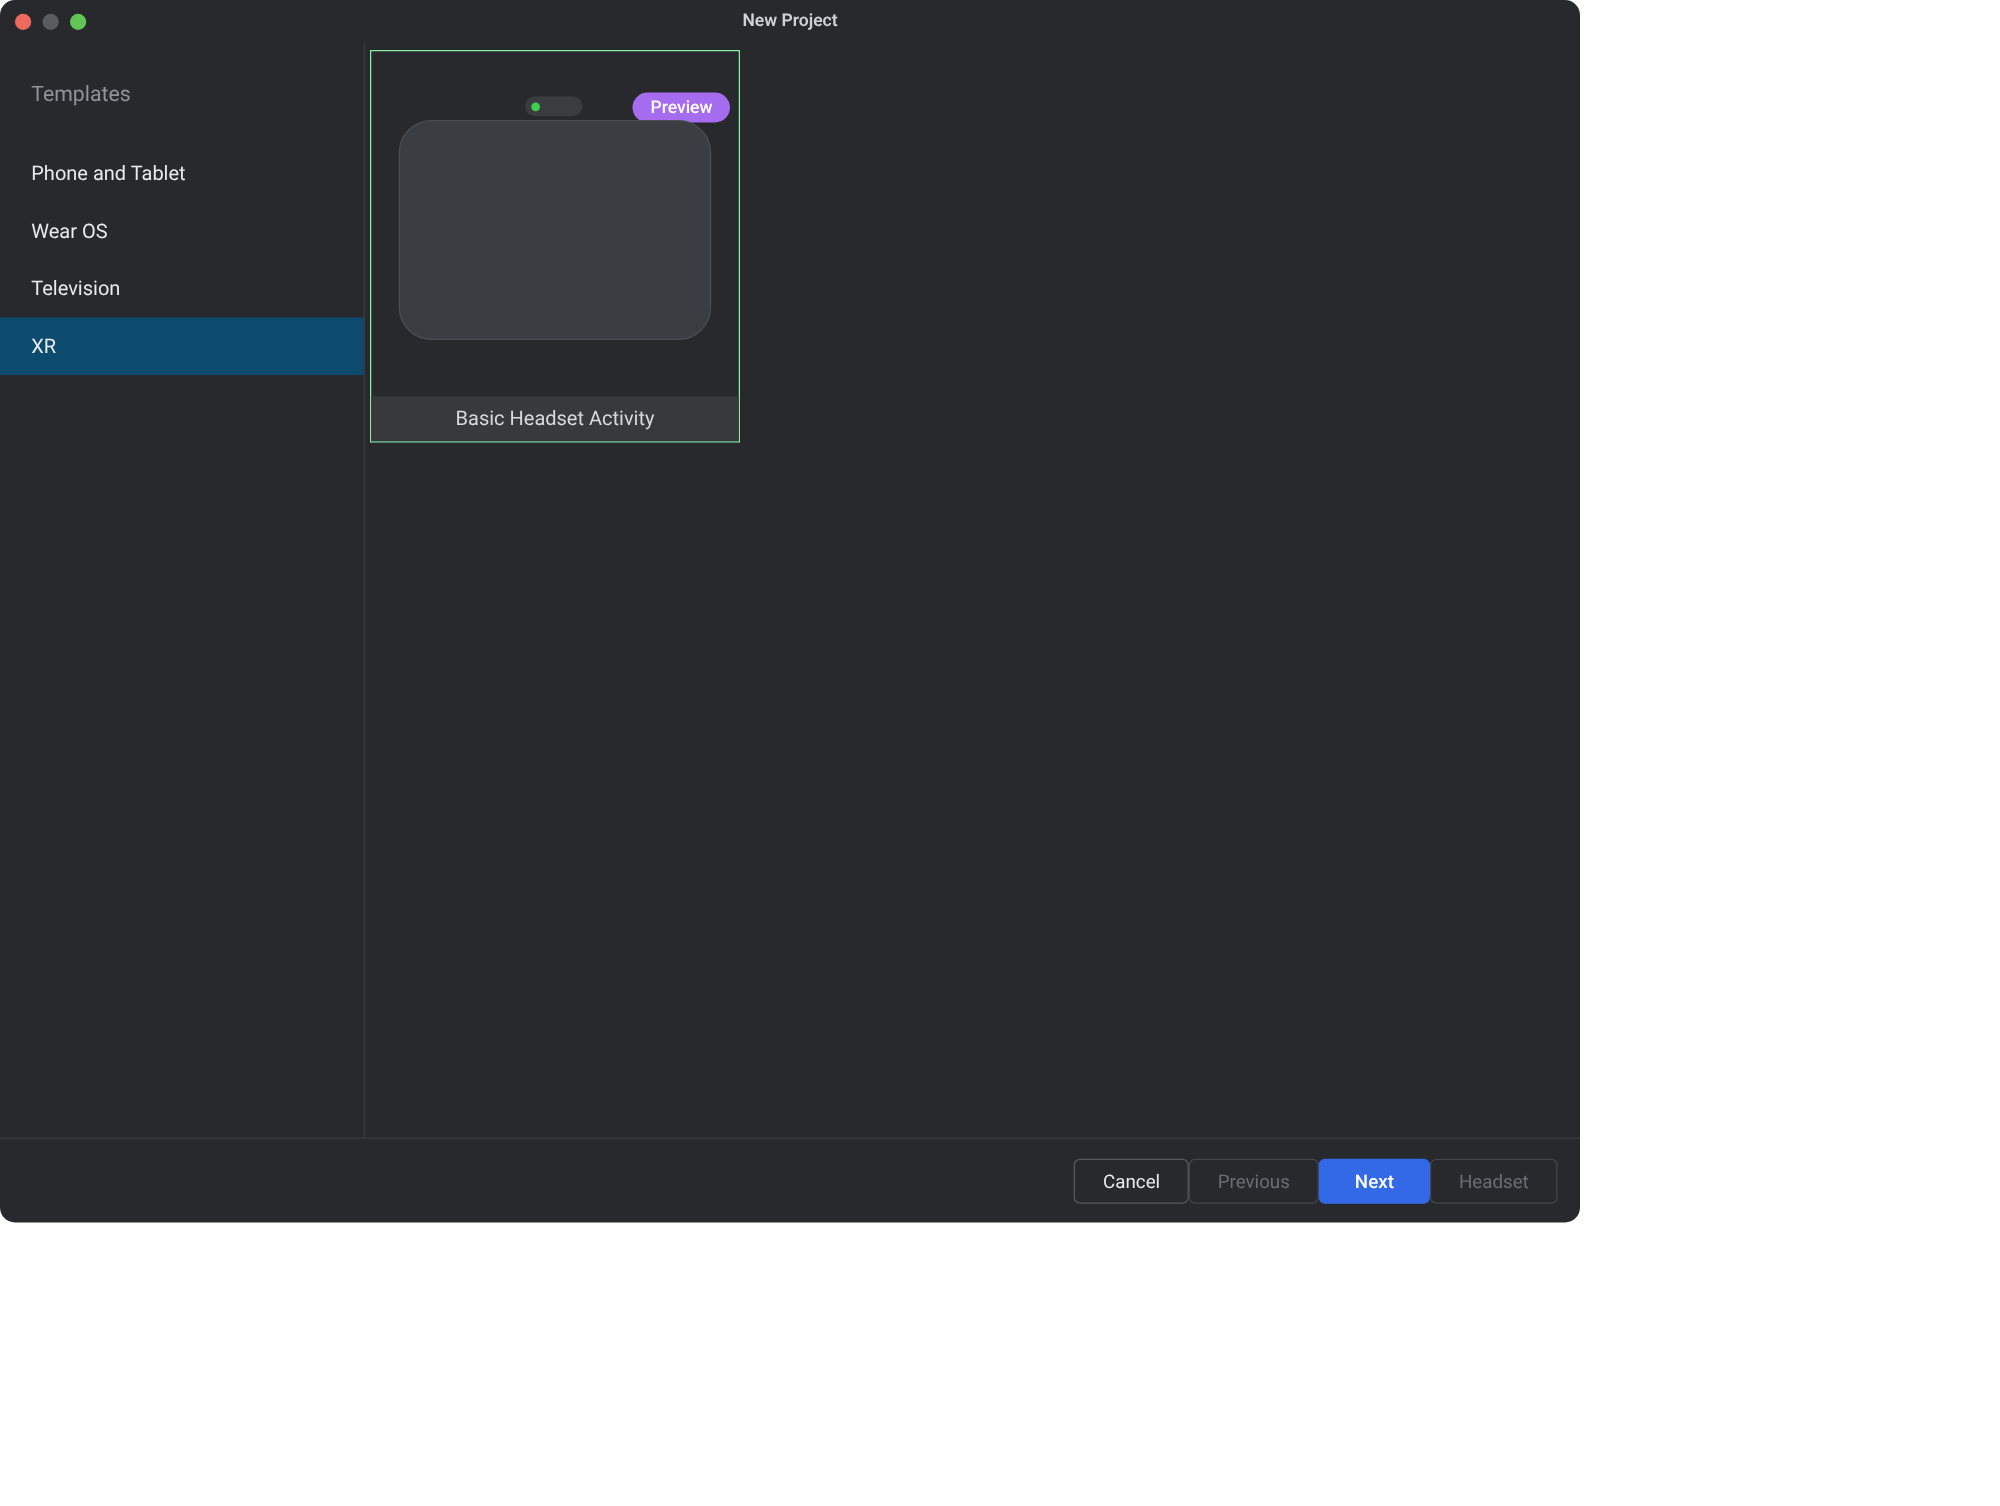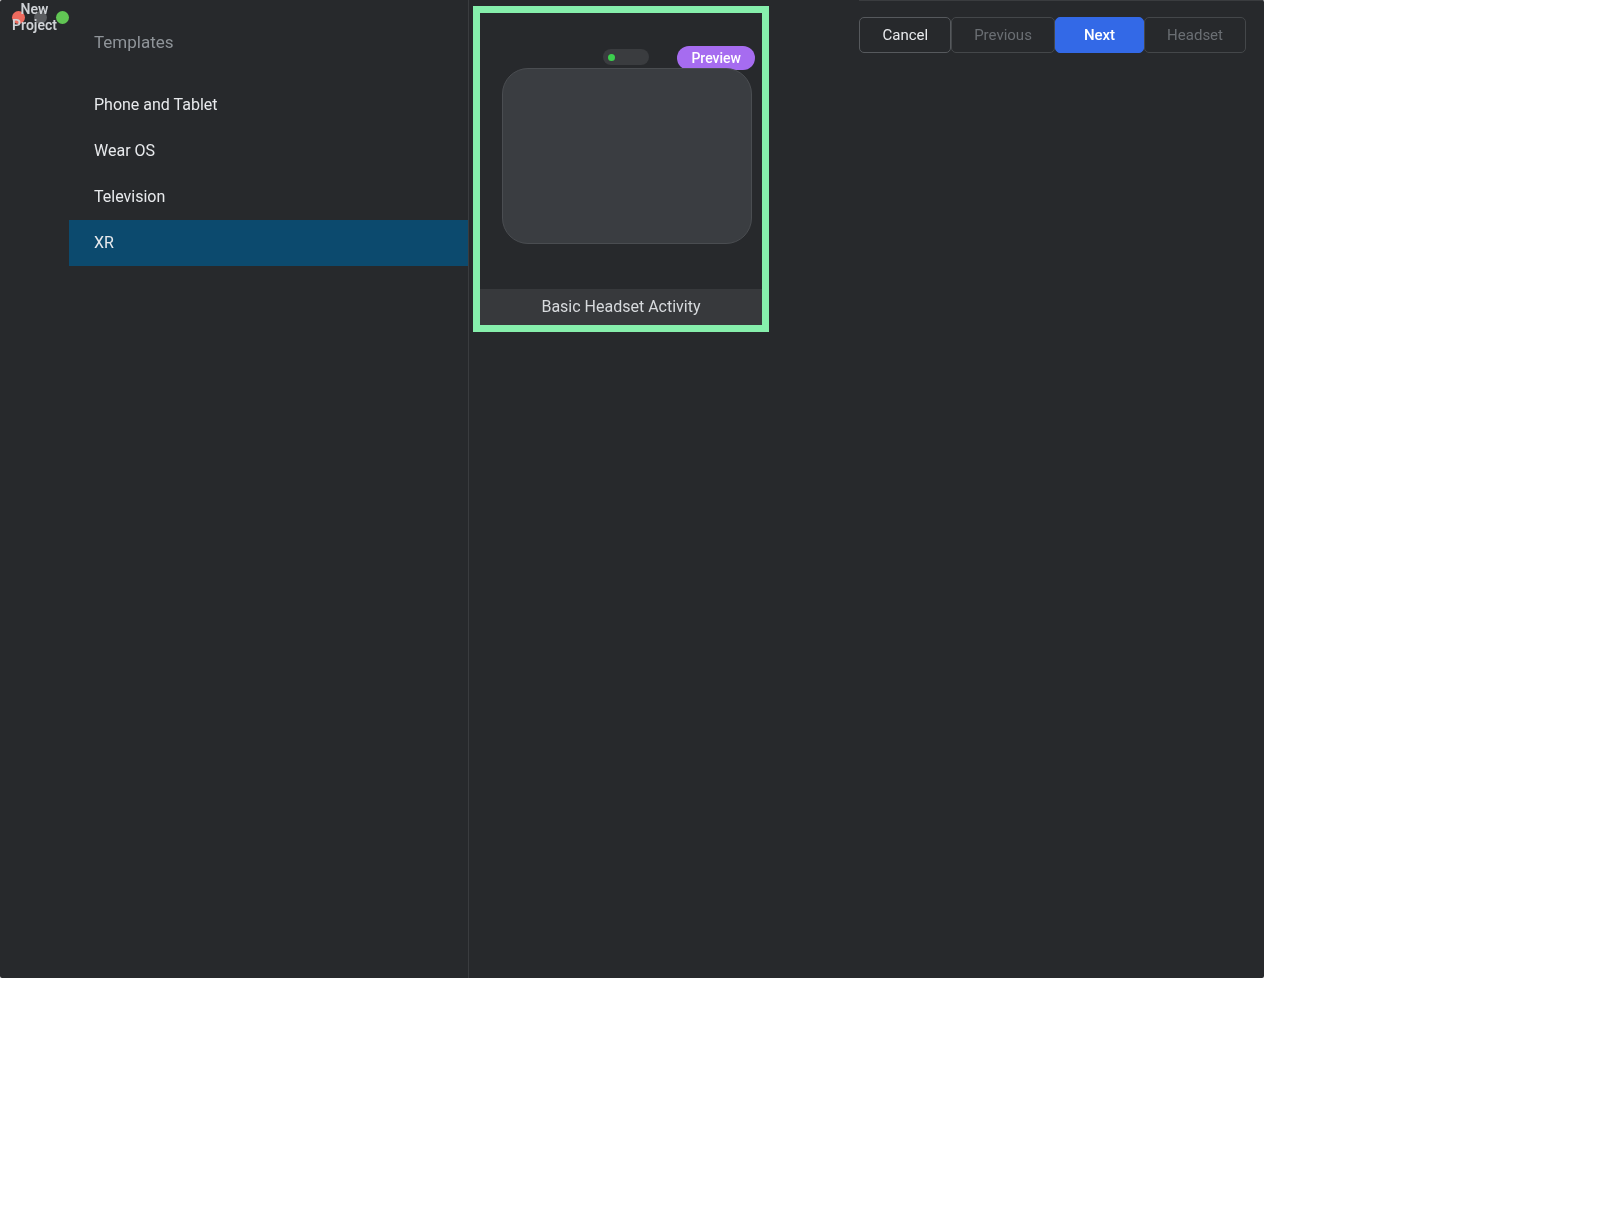--- a/index.html
+++ b/index.html
@@ -12,24 +12,24 @@
     html, body {
       width: 1600px;
       height: 1205px;
       overflow: hidden;
       background: #ffffff;
     }
     .window {
       width: 1264px;
       height: 978px;
       background: #27292c;
-      border-radius: 2px;
+      border-radius: 12px;
       position: relative;
       display: flex;
-      flex-direction: row;
+      flex-direction: column;
       overflow: hidden;
     }
     .titlebar {
       height: 34px;
       display: flex;
       align-items: center;
       position: relative;
       flex-shrink: 0;
     }
     .traffic-lights {
@@ -55,21 +55,21 @@
       font-size: 14px;
       font-weight: 600;
       pointer-events: none;
     }
     .body {
       flex: 1;
       display: flex;
       min-height: 0;
     }
     .sidebar {
-      width: 400px;
+      width: 292px;
       flex-shrink: 0;
       border-right: 1px solid #3a3c3f;
       padding-top: 32px;
       display: flex;
       flex-direction: column;
     }
     .sidebar-header {
       color: #8f9499;
       font-size: 17px;
       font-weight: 400;
@@ -89,21 +89,21 @@
     .main {
       flex: 1;
       padding: 6px 4px;
       display: flex;
       flex-wrap: wrap;
       align-content: flex-start;
       overflow: auto;
     }
     .template-card {
       width: 296px;
-      border: 7px solid #86efac;
+      border: 1px solid #86efac;
       display: flex;
       flex-direction: column;
       cursor: pointer;
     }
     .template-card.selected .template-label {
       background: #37393c;
     }
     .thumb-area {
       position: relative;
       height: 276px;

